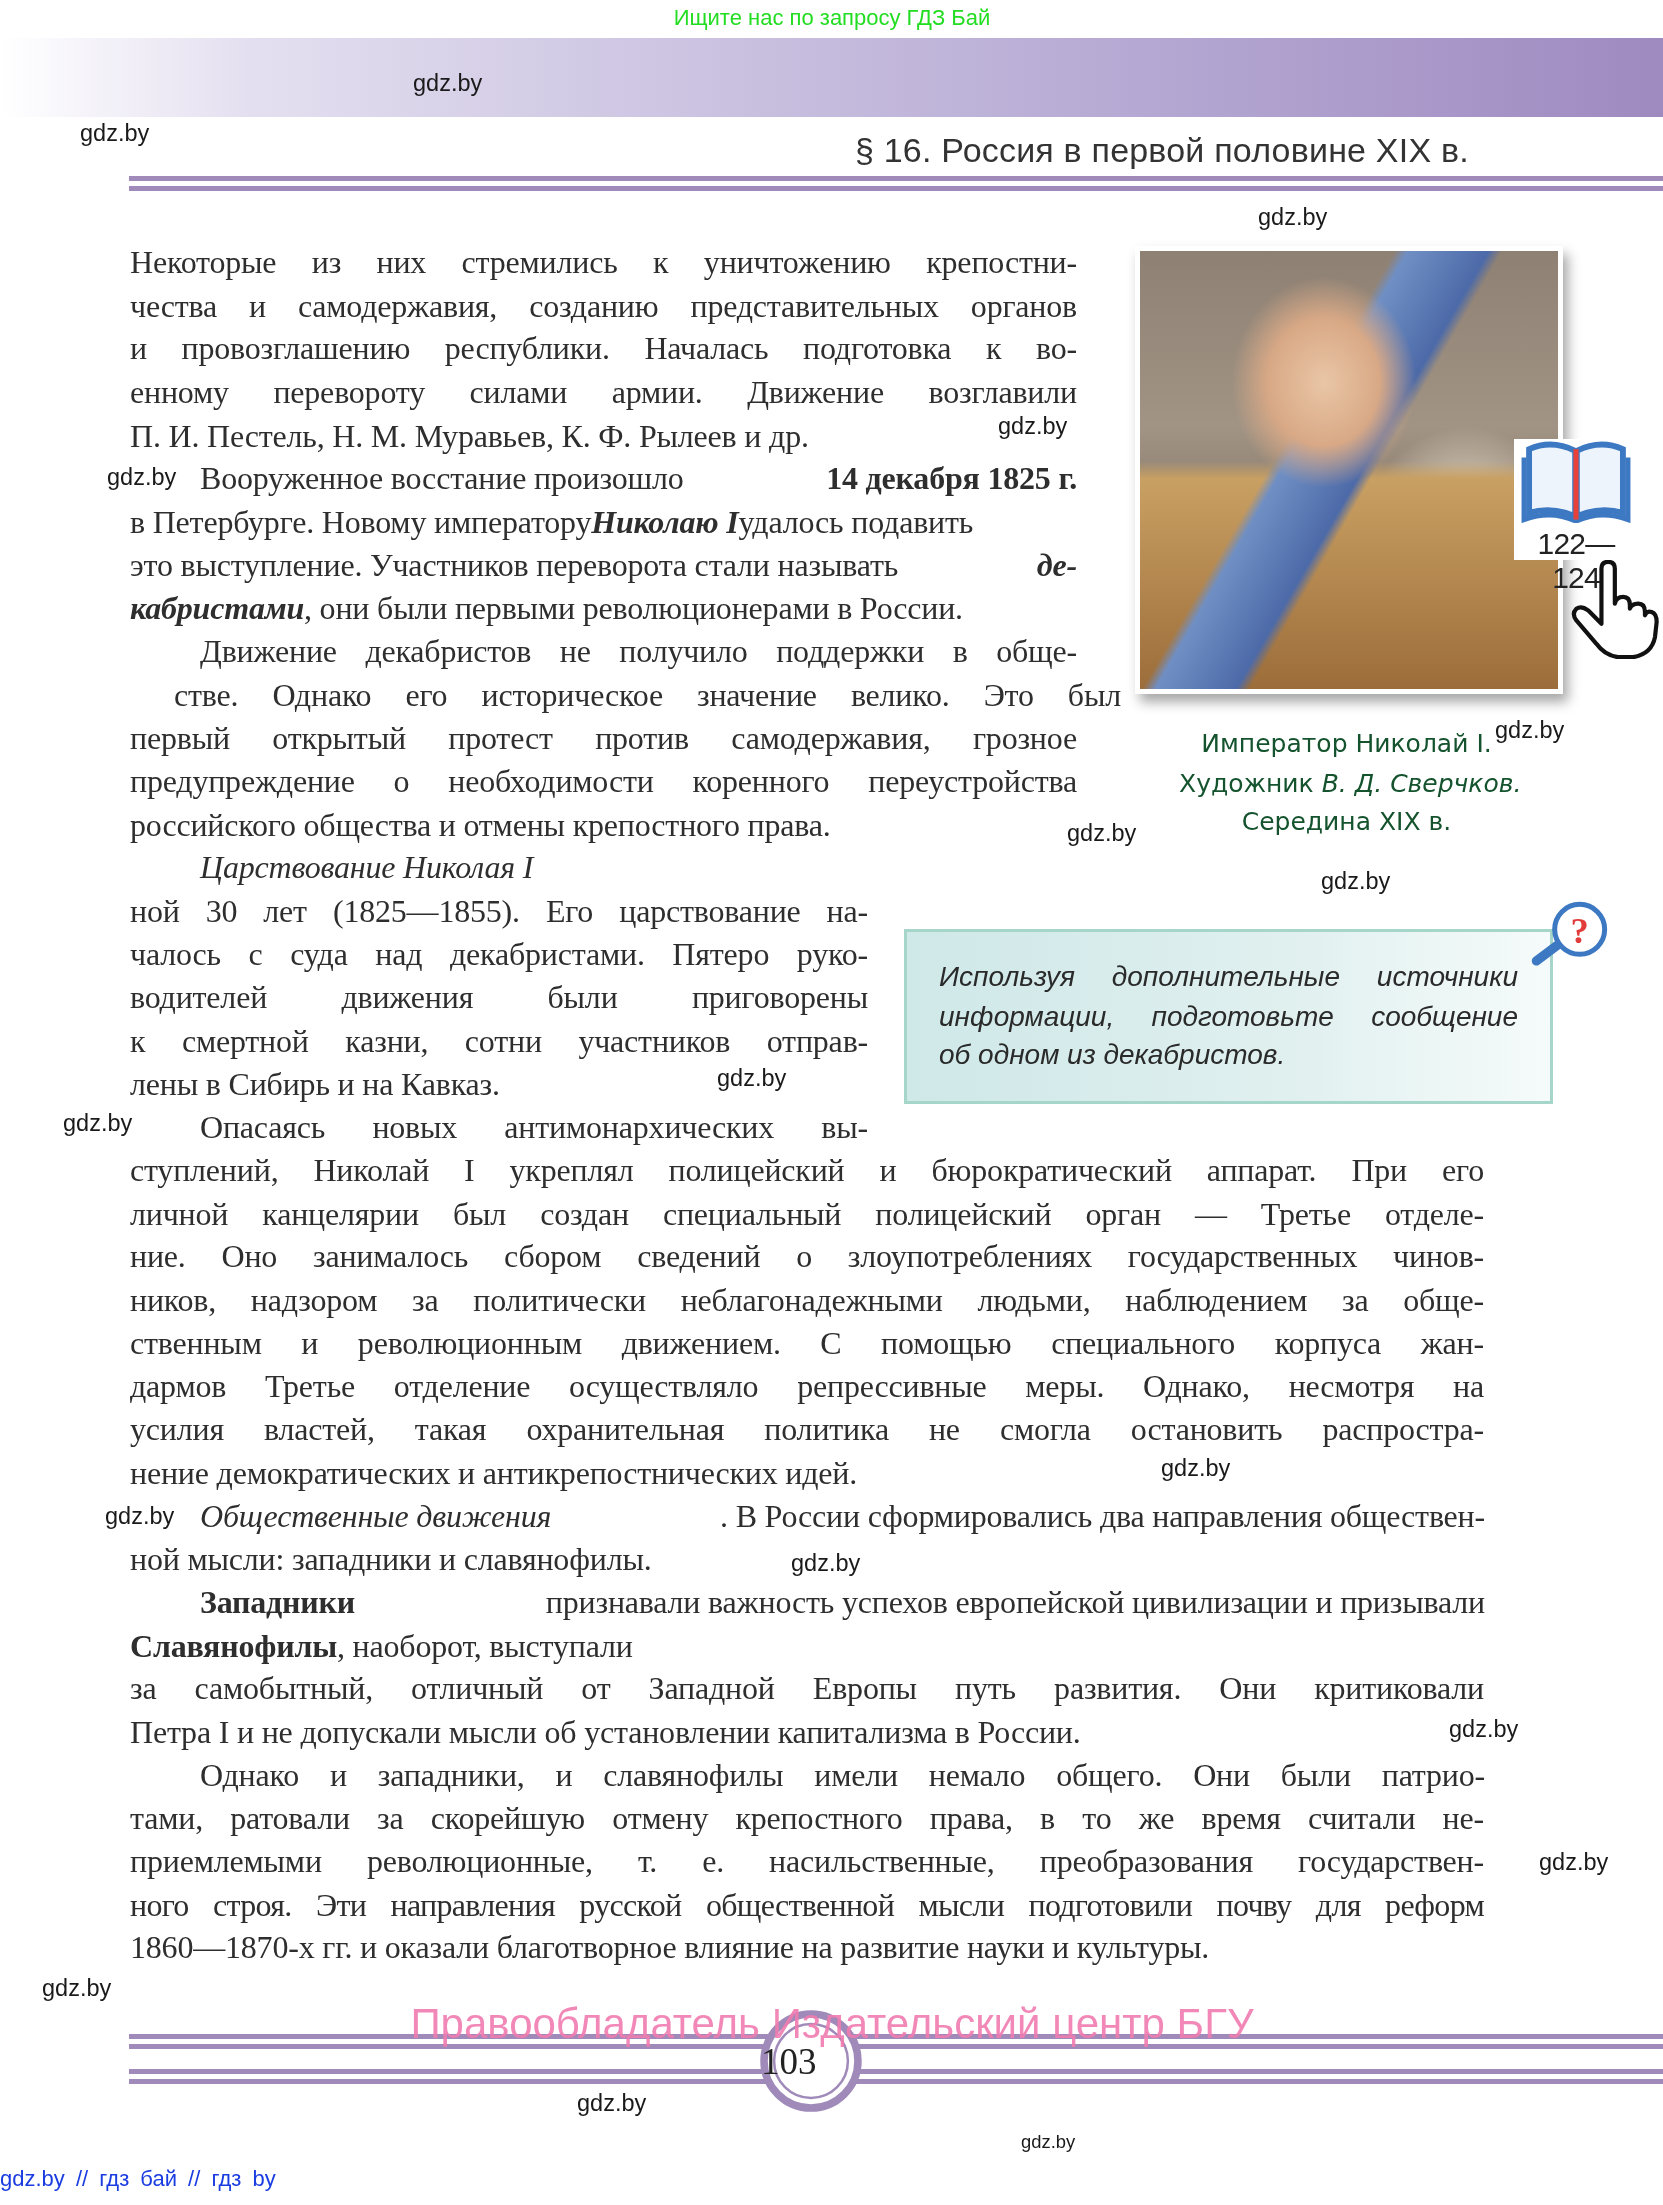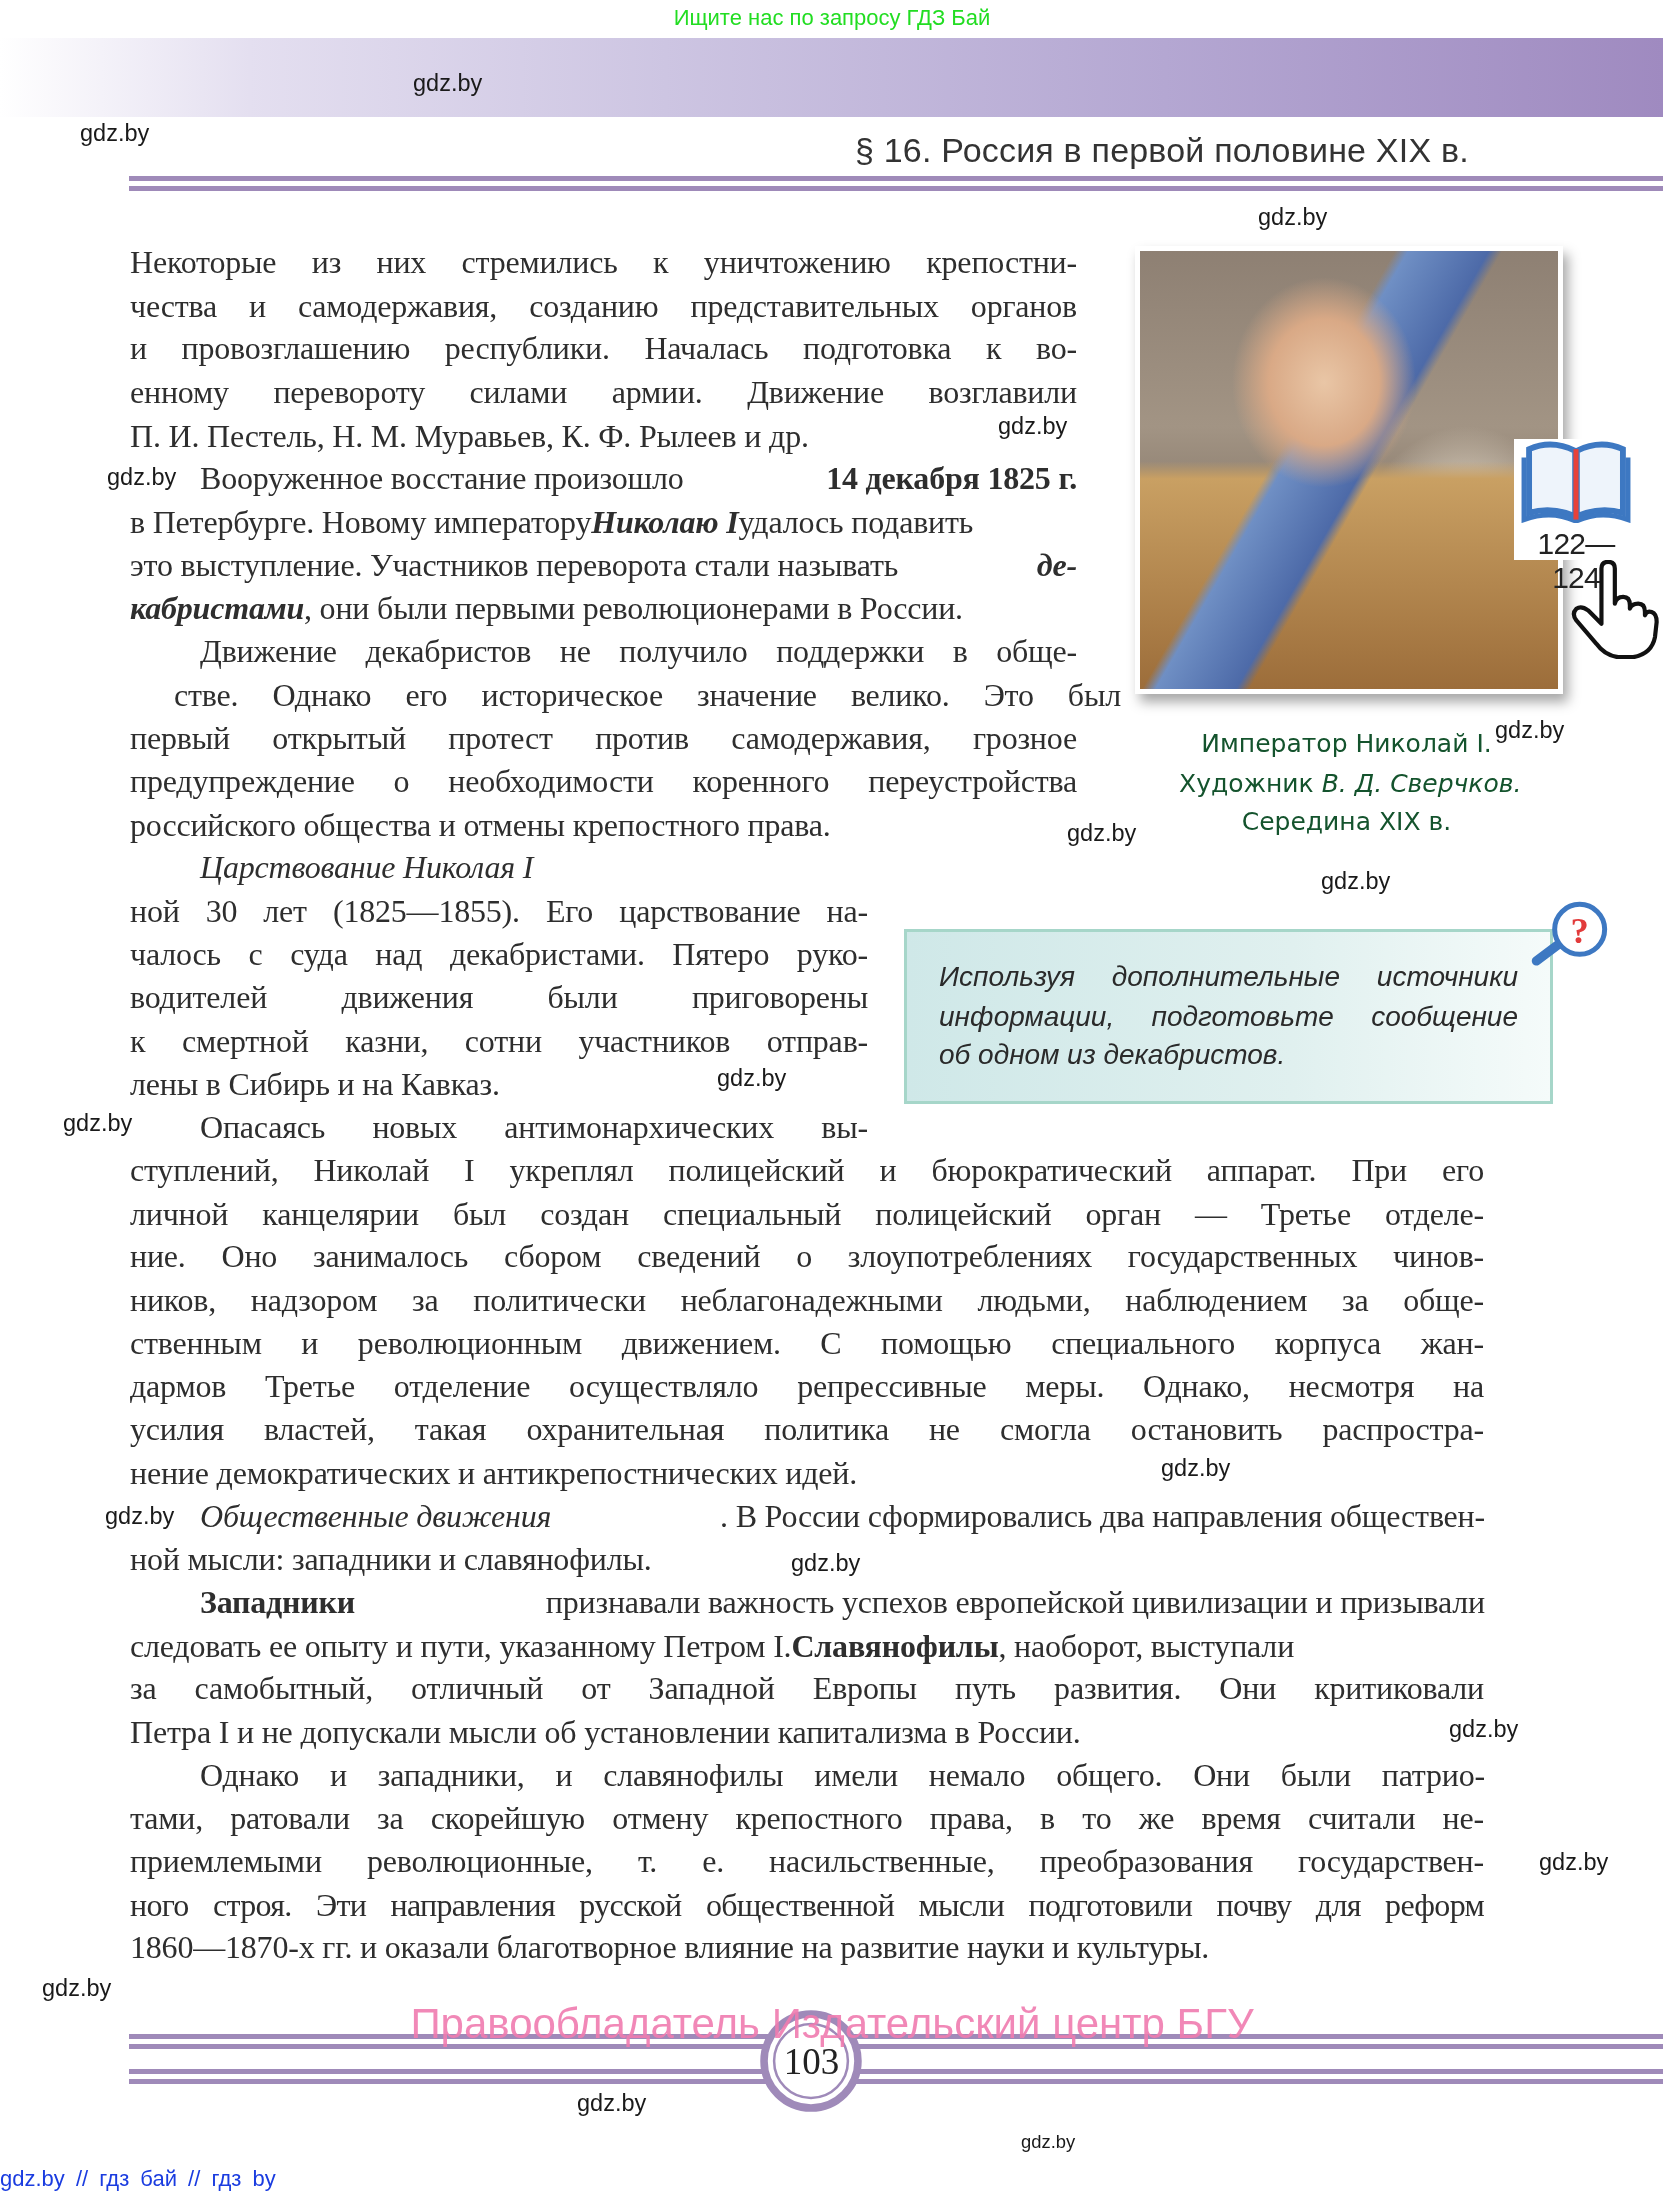--- a/index.html
+++ b/index.html
@@ -33,21 +33,21 @@
              font-size:25px; color:#14532d; white-space:nowrap; }
   .book-box { left:1514px; top:439px; width:124px; height:121px; background:#fff; }
   .pages { left:1514px; top:527px; width:124px; text-align:center; font-family:"Liberation Sans", sans-serif;
            font-size:30px; color:#222; letter-spacing:-0.8px; }
   .qbox { left:904px; top:929px; width:643px; height:169px; border:3.4px solid #a6d6c9;
           background:linear-gradient(90deg,#cfe8e8 0%,#e0f0ef 60%,#f5fbfa 100%); }
   .qtext { position:absolute; left:32px; font-family:"Liberation Sans", sans-serif; font-style:italic;
            font-size:28px; color:#2a2a2a; white-space:nowrap; width:579px; }
   .pink { left:0; width:1664px; top:2000px; text-align:center; color:#f07cb0; font-family:"Liberation Sans", sans-serif;
           font-size:42px; white-space:nowrap; opacity:0.9; }
-  .pagenum { left:761px; top:2011px; width:101px; height:101px; text-align:center;
+  .pagenum { left:761px; top:2011px; width:101px; height:101px; 
              font-family:"Liberation Serif", serif; font-size:37px; line-height:101px; color:#222; }
   .bottom-links { left:0; width:1664px; top:2166px; color:#1a3ce0;
                   font-family:"Liberation Sans", sans-serif; font-size:22px; word-spacing:5px; }
 </style>
 </head>
 <body>
 
 <div class="abs top-note">Ищите нас по запросу ГДЗ Бай</div>
 
 <div class="abs banner"></div>
@@ -154,21 +154,20 @@
     <span>. В России сформировались два направления обществен-</span>
 </div>
 <div class="line" style="left:130px;top:1541px;">ной мысли: западники и славянофилы.</div>
 <div class="abs wm" style="left:791px;top:1550px;">gdz.by</div>
 
 <div class="line" style="left:200px;top:1584px;width:1285px;display:flex;justify-content:space-between;">
   <span class="b">Западники</span>
     <span> признавали важность успехов европейской цивилизации и призывали</span>
 </div>
 <div class="line" style="left:130px;top:1628px;width:1354px;display:flex;">
-  <span>следовать ее опыту и пути, указанному Петром I. </span>
     <span class="b">Славянофилы</span>
     <span>, наоборот, выступали</span>
 </div>
 <div class="line j" style="left:130px;top:1670px;width:1354px;">за самобытный, отличный от Западной Европы путь развития. Они критиковали</div>
 <div class="line" style="left:130px;top:1714px;">Петра I и не допускали мысли об установлении капитализма в России.</div>
 <div class="abs wm" style="left:1449px;top:1716px;">gdz.by</div>
 
 <div class="line j" style="left:200px;top:1757px;width:1285px;">Однако и западники, и славянофилы имели немало общего. Они были патрио-</div>
 <div class="line j" style="left:130px;top:1800px;width:1354px;">тами, ратовали за скорейшую отмену крепостного права, в то же время считали не-</div>
 <div class="abs wm" style="left:1539px;top:1849px;">gdz.by</div>

